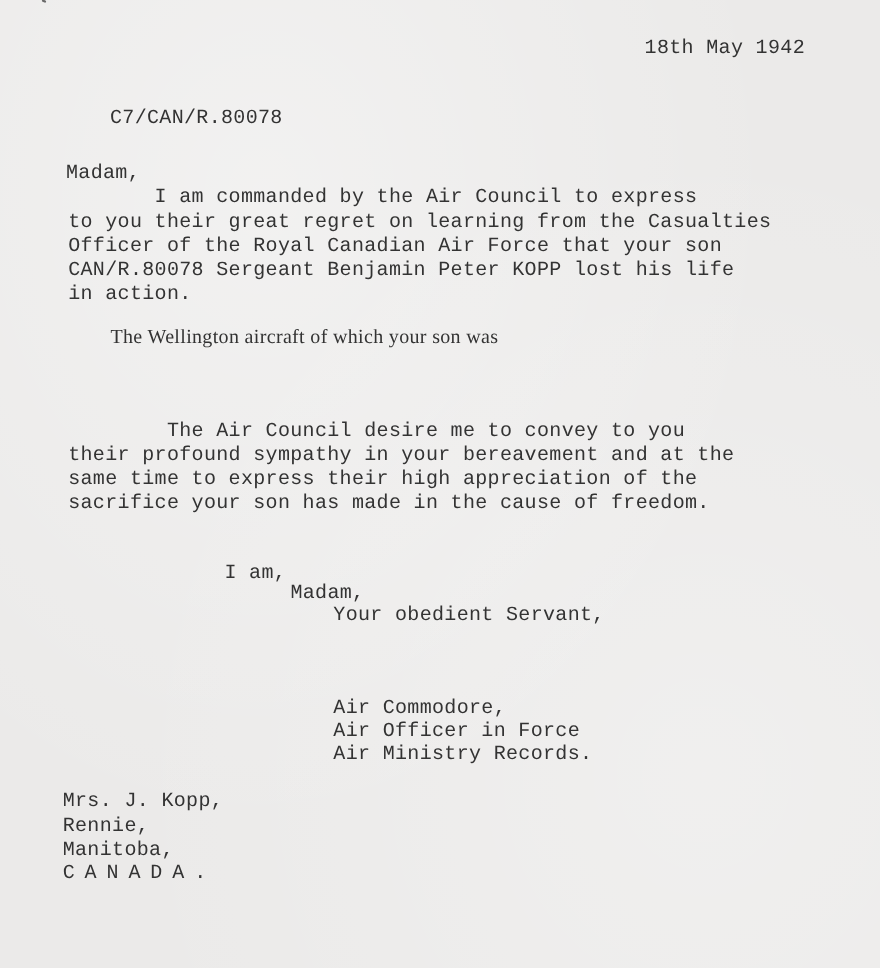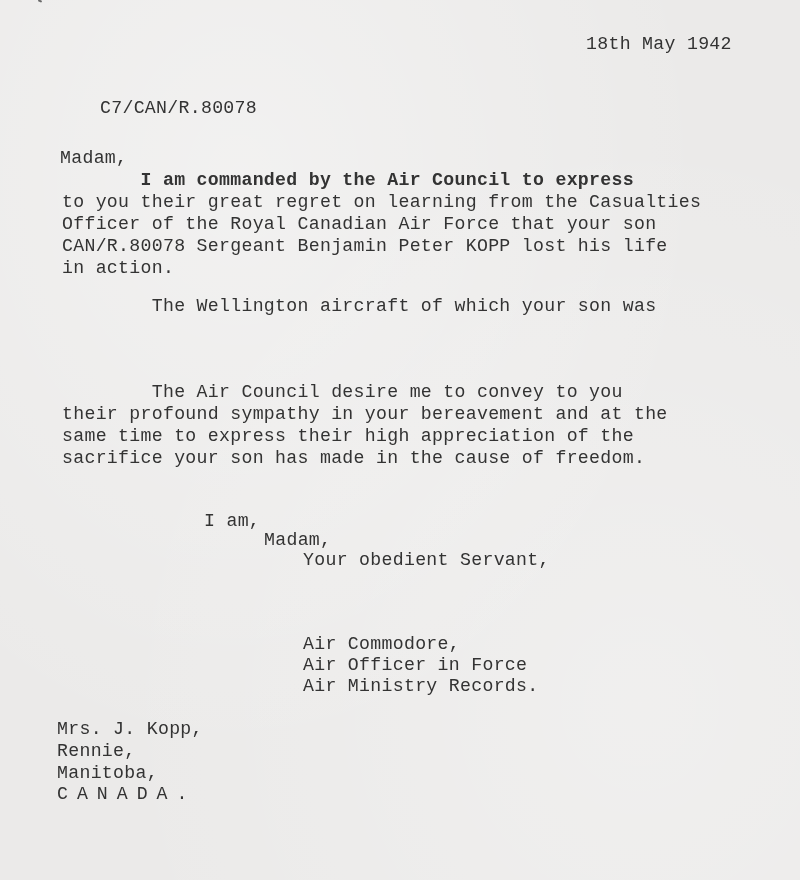--- a/index.html
+++ b/index.html
@@ -49,27 +49,27 @@
 <div class="paper">
 
   <div class="speck" style="left:38px; top:0px;"></div>
 
   <div class="line" style="left:586px; top:33px;">18th May 1942</div>
 
   <div class="line" style="left:100px; top:97px;">C7/CAN/R.80078</div>
 
   <div class="line" style="left:60px; top:147px;">Madam,</div>
 
-  <div class="line" style="left:62px; top:169px;font-weight:bold;">       I am commanded by the Air Council to express</div>
+  <div class="line" style="left:62px; top:169px;">       I am commanded by the Air Council to express</div>
   <div class="line" style="left:62px; top:191px;">to you their great regret on learning from the Casualties</div>
   <div class="line" style="left:62px; top:213px;">Officer of the Royal Canadian Air Force that your son</div>
   <div class="line" style="left:62px; top:235px;">CAN/R.80078 Sergeant Benjamin Peter KOPP lost his life</div>
   <div class="line" style="left:62px; top:257px;">in action.</div>
 
-  <div class="line" style="left:62px; top:295px;">        The Wellington aircraft of which your son was</div>
+  <div class="line" style="left:62px; top:295px;font-family:Liberation Serif, serif;">        The Wellington aircraft of which your son was</div>
 
   <div class="line" style="left:62px; top:381px;">        The Air Council desire me to convey to you</div>
   <div class="line" style="left:62px; top:403px;">their profound sympathy in your bereavement and at the</div>
   <div class="line" style="left:62px; top:425px;">same time to express their high appreciation of the</div>
   <div class="line" style="left:62px; top:447px;">sacrifice your son has made in the cause of freedom.</div>
 
   <div class="line" style="left:204px; top:510px;">I am,</div>
   <div class="line" style="left:264px; top:529px;">Madam,</div>
   <div class="line" style="left:303px; top:549px;">Your obedient Servant,</div>
 

